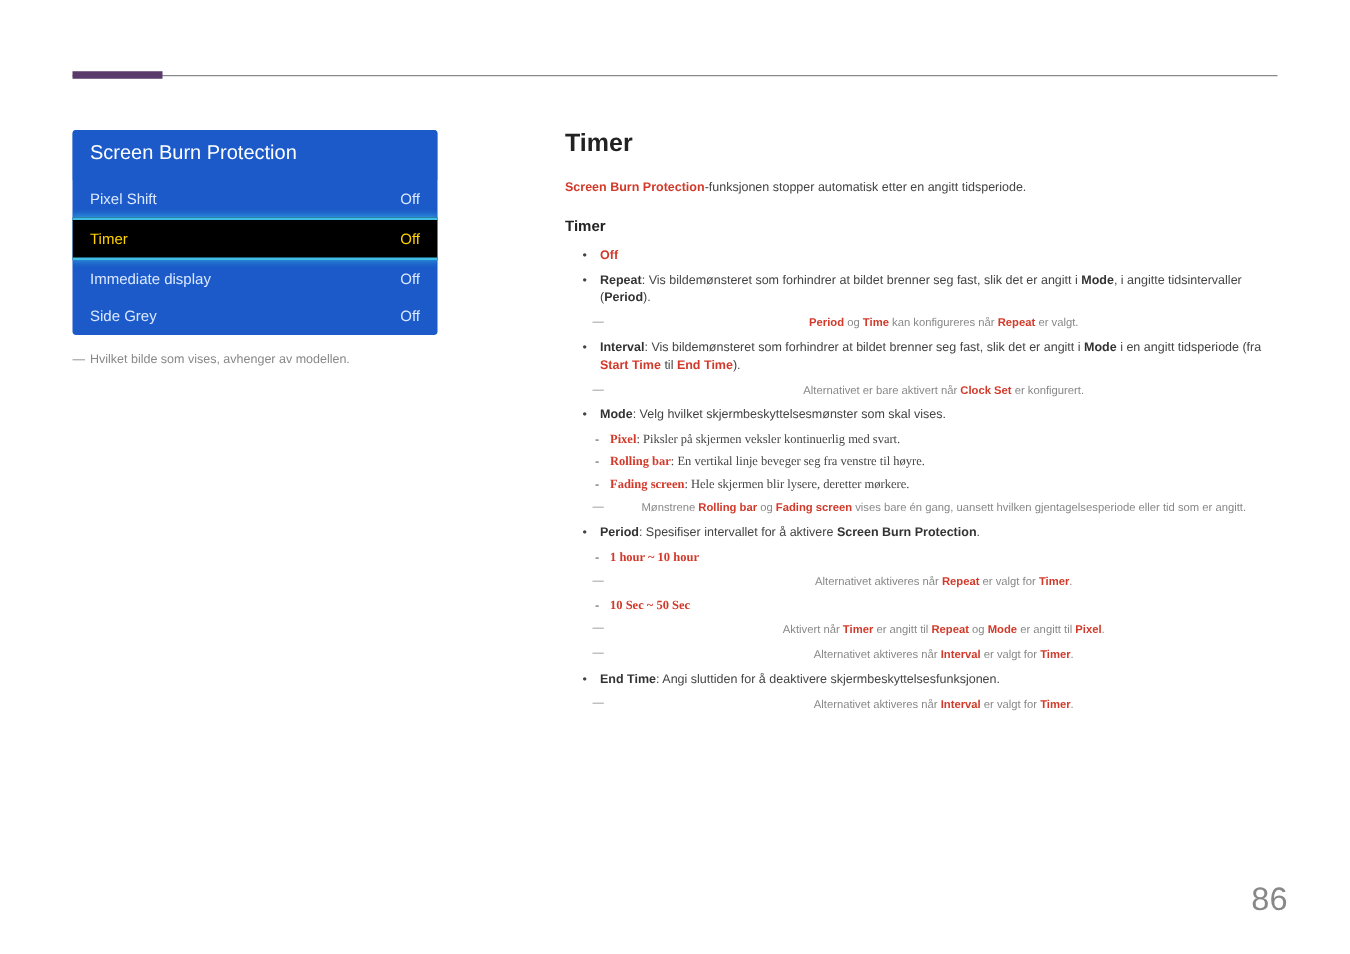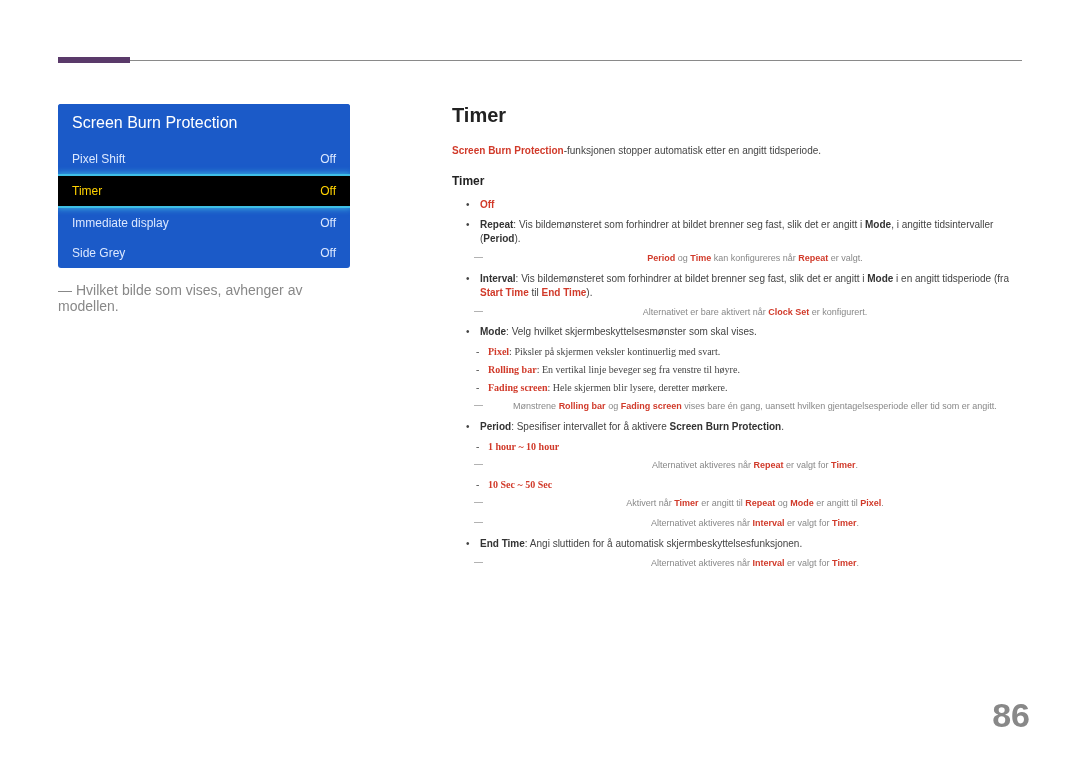--- a/index.html
+++ b/index.html
@@ -54,21 +54,21 @@
     font-size: 12px;
   }
   .settings-row.selected {
     background: #000;
     color: #ffd200;
     border-top: 2px solid #3fbfe6;
     border-bottom: 2px solid #3fbfe6;
     box-shadow: 0 0 6px 1px rgba(63,191,230,0.8);
   }
   .caption {
-    font-size: 14px;
+    font-size: 10px;
     color: #888;
     margin-top: 14px;
   }
   .caption .dash { margin-right: 4px; }
   .right-col {
     position: absolute;
     top: 104px;
     left: 452px;
     right: 58px;
   }
@@ -139,23 +139,23 @@
     position: absolute;
     left: 6px;
     color: #444;
   }
   .red { color: #d13a2a; font-weight: 600; }
   .bold { font-weight: 600; color: #333; }
   .page-num {
     position: absolute;
     bottom: 28px;
     right: 50px;
-    font-size: 34px;
-    color: #888;
-    font-weight: 700;
+    font-size: 26px;
+    color: #888;
+    font-weight: 400;
   }
 </style>
 </head>
 <body>
 
 <div class="top-rule"></div>
 <div class="top-accent"></div>
 
 <div class="left-col">
   <div class="settings-box">
@@ -228,21 +228,21 @@
     <div class="sub"><span class="red">10 Sec ~ 50 Sec</span></div>
     <div class="note">
       <span>Aktivert når </span><span class="red">Timer</span><span> er angitt til </span><span class="red">Repeat</span><span> og </span><span class="red">Mode</span><span> er angitt til </span><span class="red">Pixel</span><span>.</span>
     </div>
 
     <div class="note">
       <span>Alternativet aktiveres når </span><span class="red">Interval</span><span> er valgt for </span><span class="red">Timer</span><span>.</span>
     </div>
 
     <div class="li">
-      <span class="bold">End Time</span><span>: Angi sluttiden for å automatisk skjermbeskyttelsesfunksjonen.</span>
+      <span class="bold">End Time</span><span>: Angi sluttiden for å deaktivere skjermbeskyttelsesfunksjonen.</span>
     </div>
     <div class="note">
       <span>Alternativet aktiveres når </span><span class="red">Interval</span><span> er valgt for </span><span class="red">Timer</span><span>.</span>
     </div>
   </div>
 </div>
 
 <div class="page-num">86</div>
 
 </body></html>

